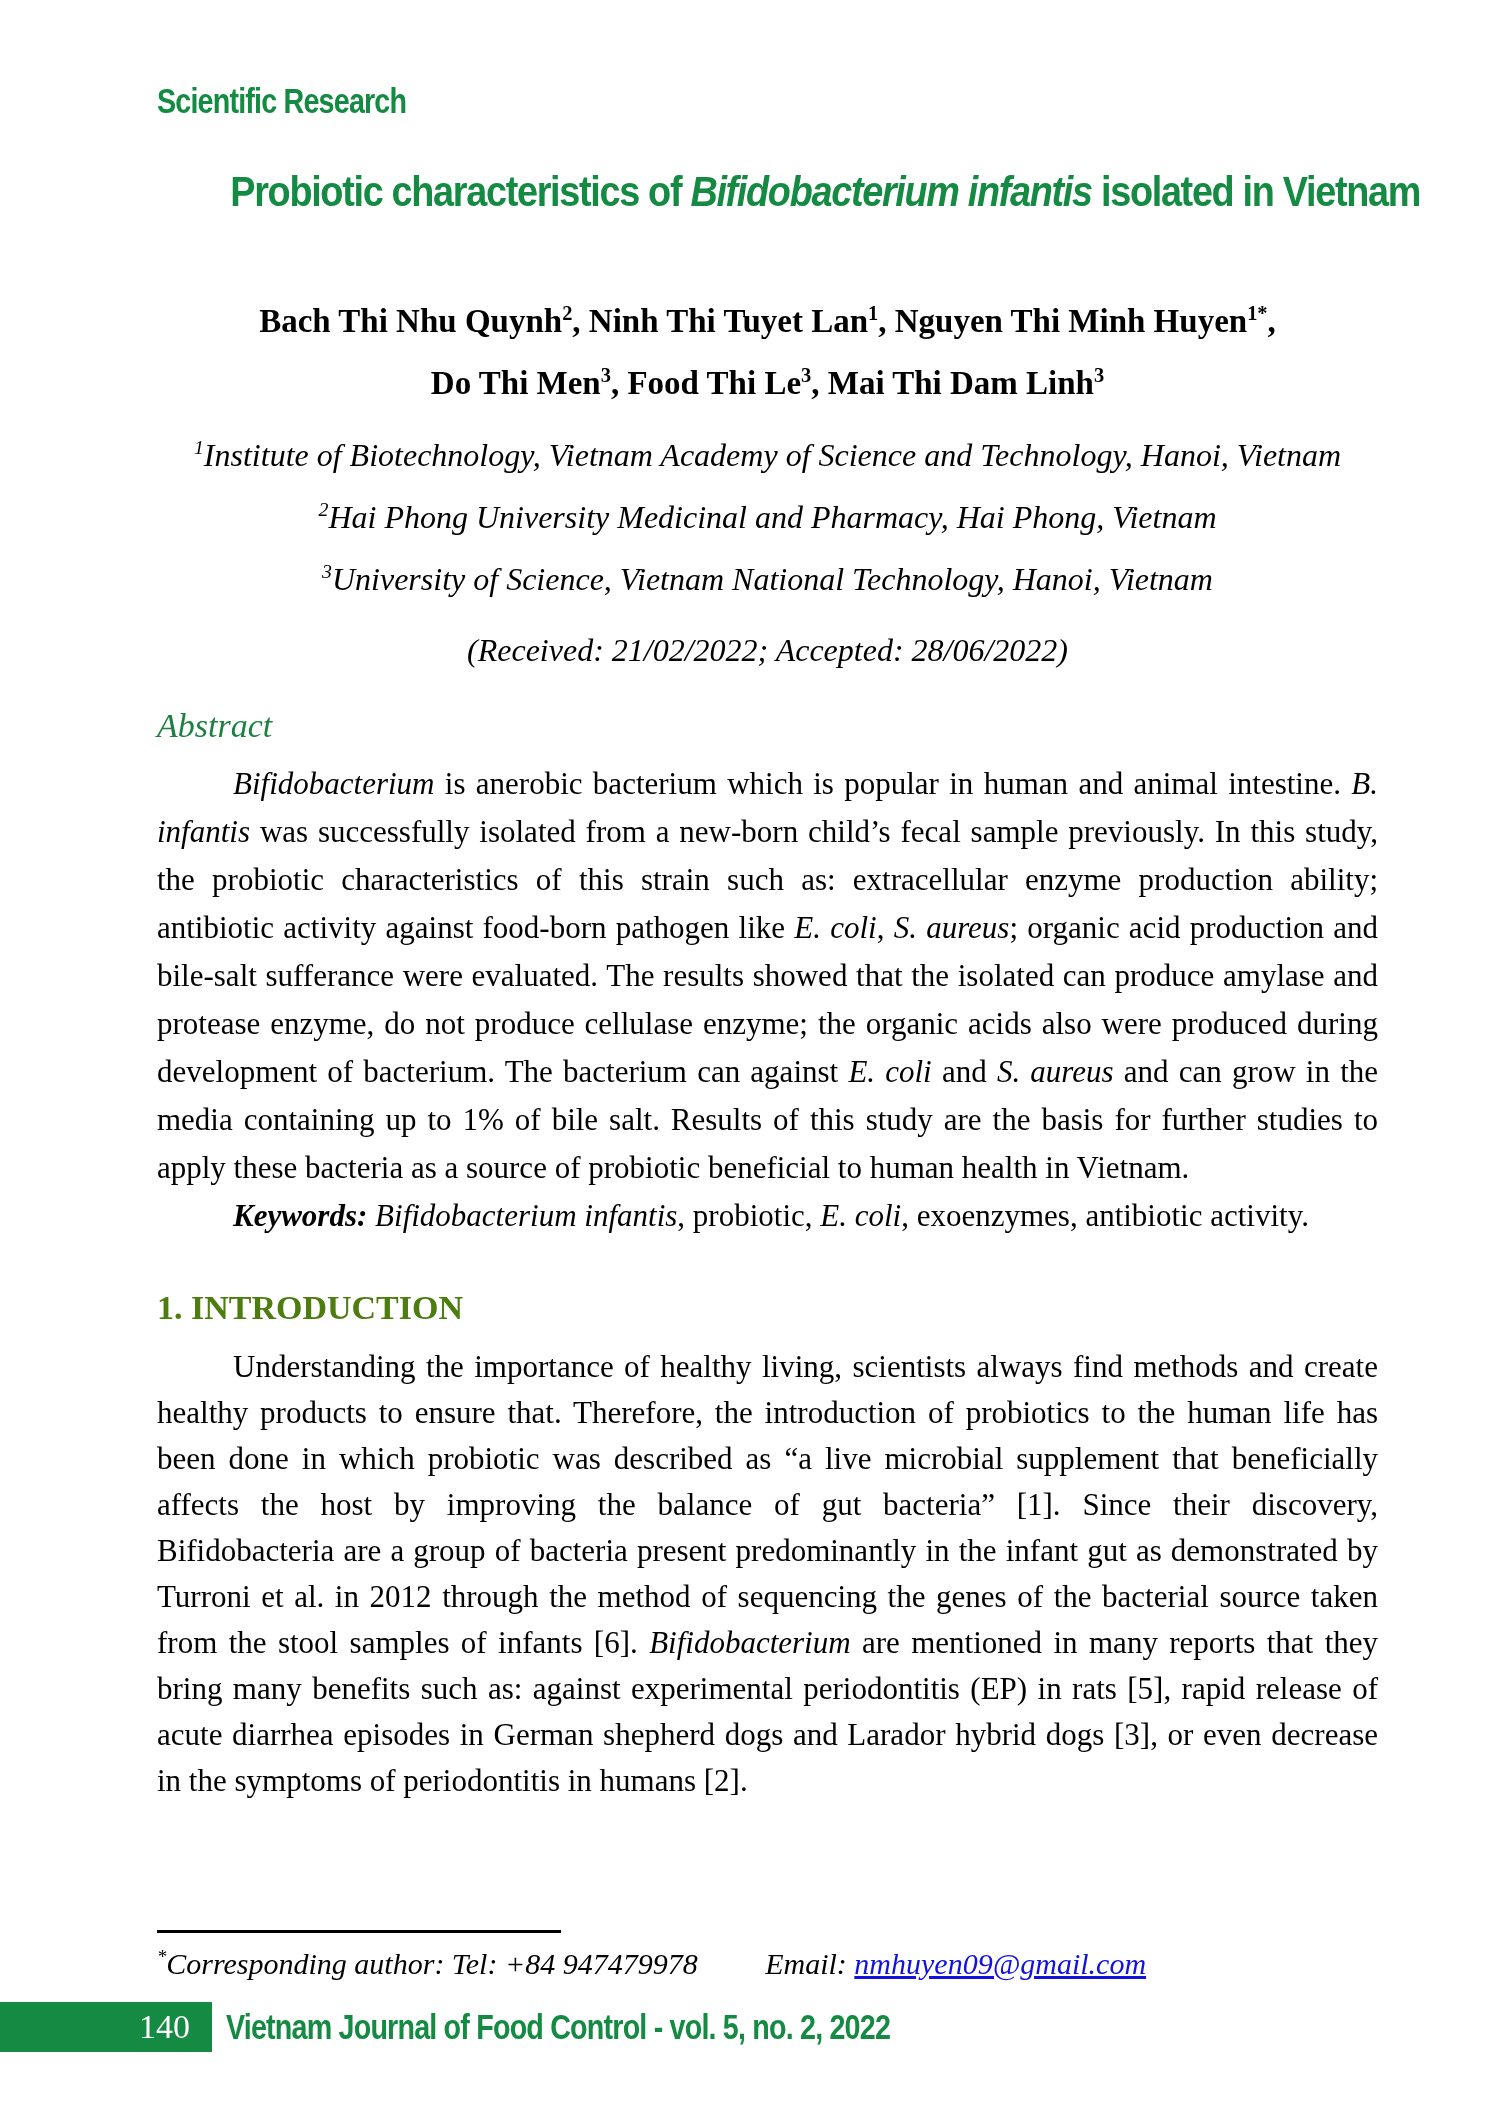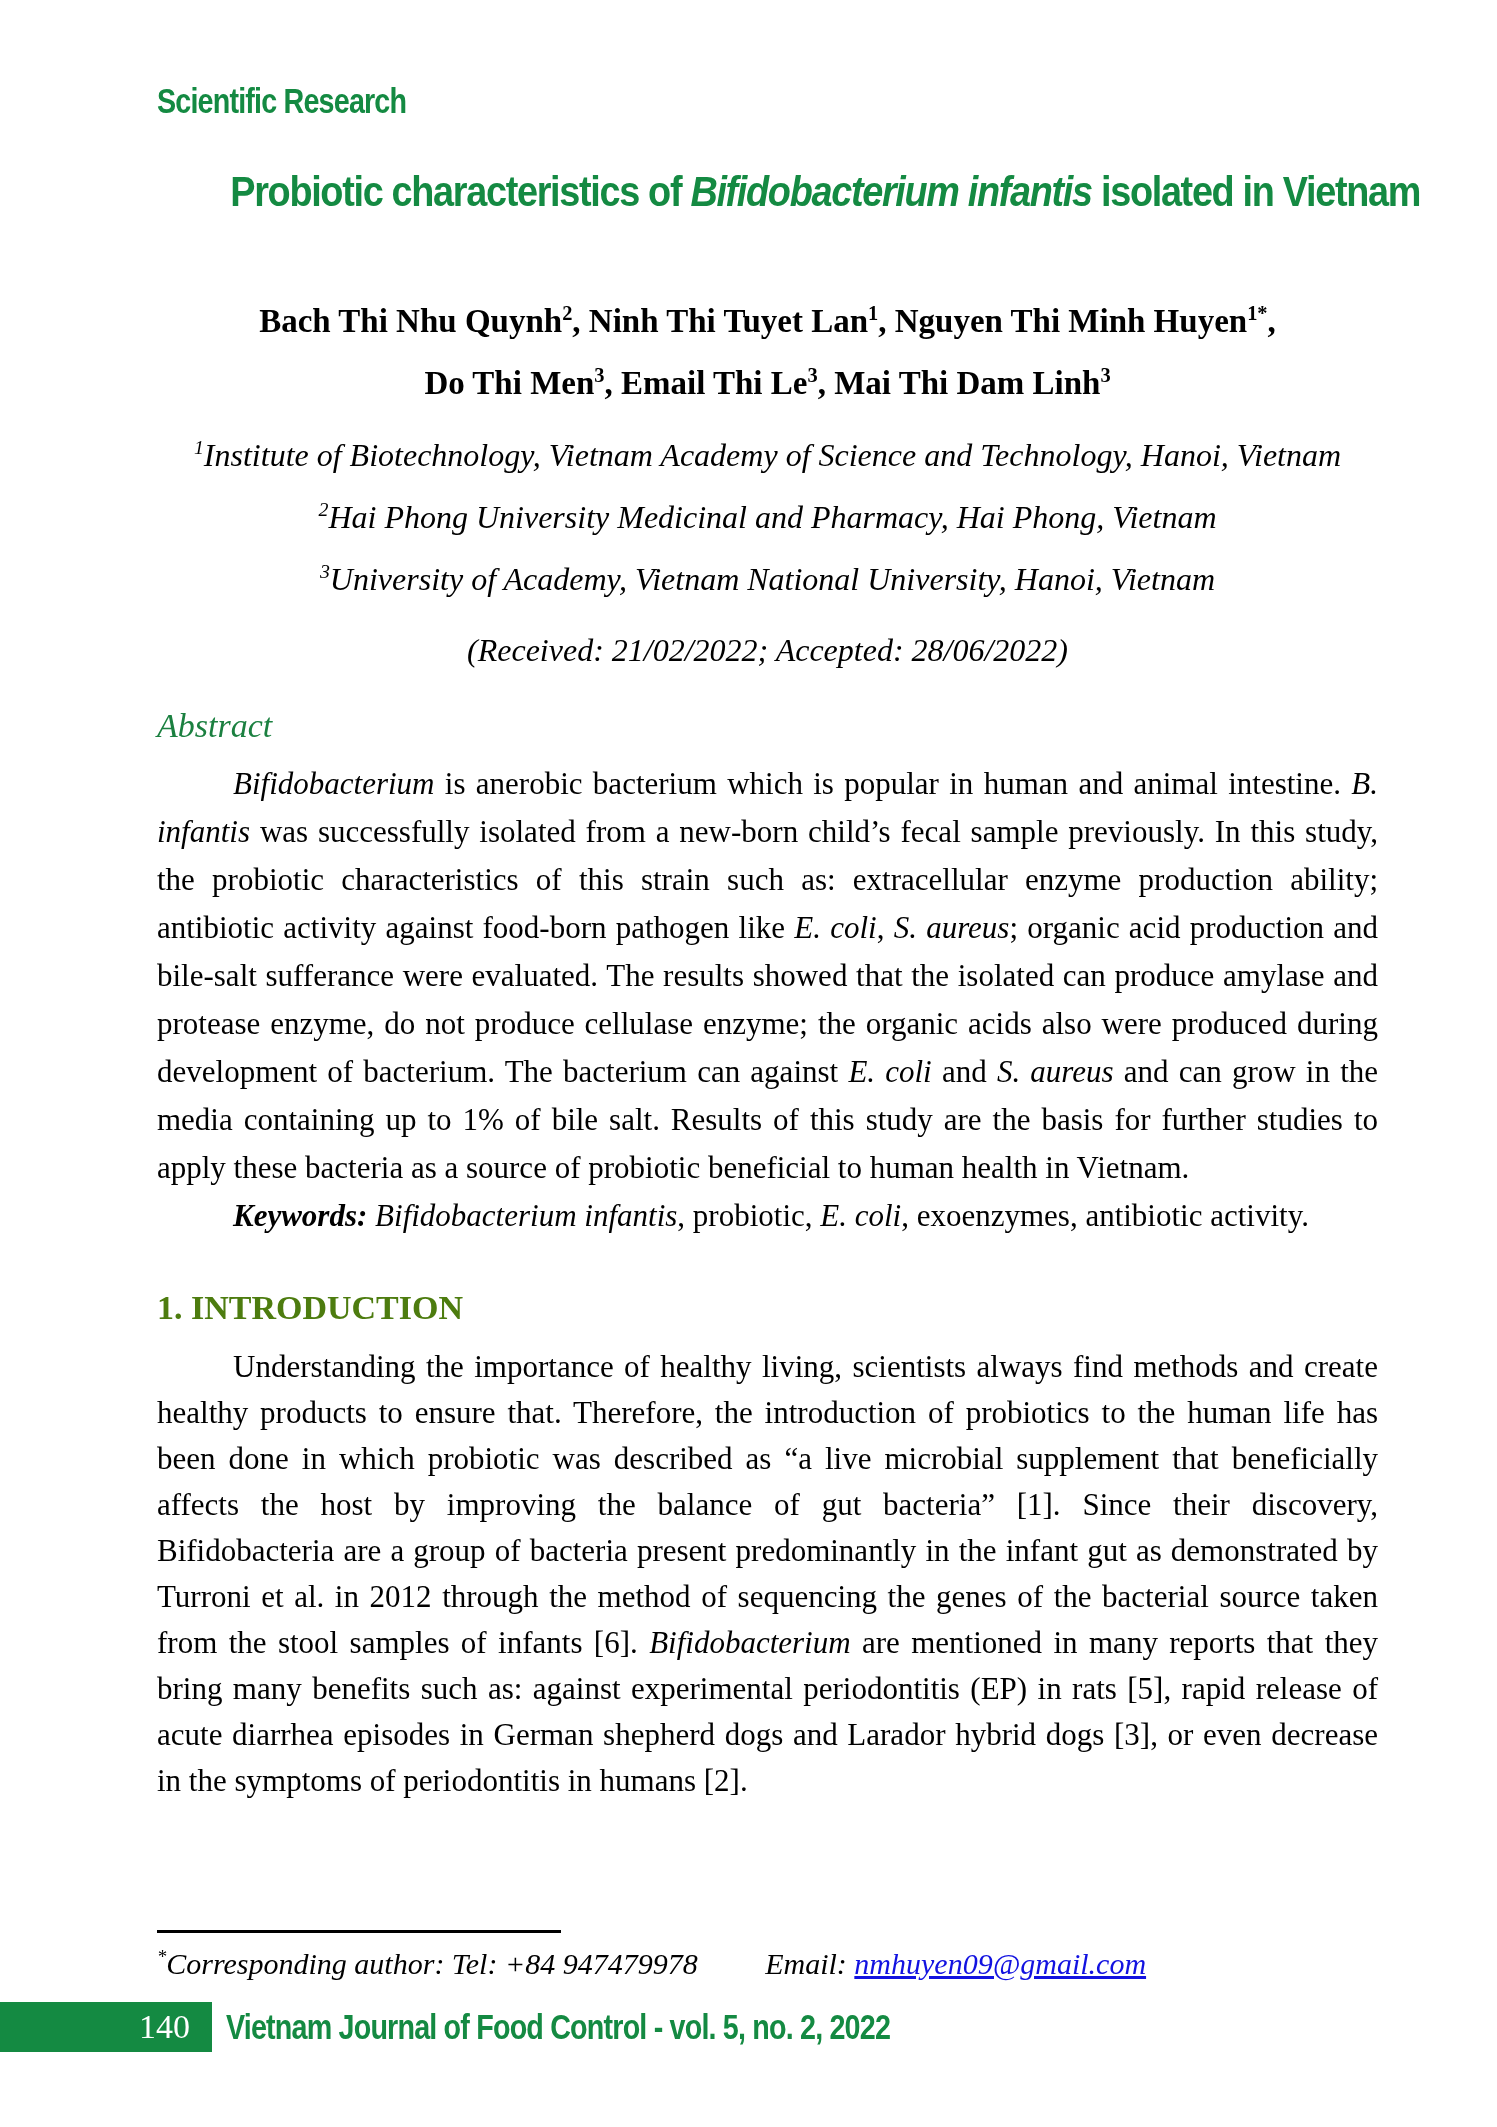--- a/index.html
+++ b/index.html
@@ -151,27 +151,27 @@
 
 <div class="page">
   <div class="content">
 
     <div class="kicker">Scientific Research</div>
 
     <div class="paper-title"><span>Probiotic characteristics of </span><span class="it">Bifidobacterium infantis</span><span> isolated in Vietnam</span></div>
 
     <div class="authors">
       <div><span>Bach Thi Nhu Quynh</span><sup>2</sup><span>, Ninh Thi Tuyet Lan</span><sup>1</sup><span>, Nguyen Thi Minh Huyen</span><sup>1*</sup><span>,</span></div>
-      <div><span>Do Thi Men</span><sup>3</sup><span>, Email Thi Le</span><sup>3</sup><span>, Mai Thi Dam Linh</span><sup>3</sup></div>
+      <div><span>Do Thi Men</span><sup>3</sup><span>, Food Thi Le</span><sup>3</sup><span>, Mai Thi Dam Linh</span><sup>3</sup></div>
     </div>
 
     <div class="affiliations">
       <div><sup>1</sup><span>Institute of Biotechnology, Vietnam Academy of Science and Technology, Hanoi, Vietnam</span></div>
       <div><sup>2</sup><span>Hai Phong University Medicinal and Pharmacy, Hai Phong, Vietnam</span></div>
-      <div><sup>3</sup><span>University of Academy, Vietnam National University, Hanoi, Vietnam</span></div>
+      <div><sup>3</sup><span>University of Science, Vietnam National Technology, Hanoi, Vietnam</span></div>
     </div>
 
     <div class="received">(Received: 21/02/2022; Accepted: 28/06/2022)</div>
 
     <div class="abstract-heading">Abstract</div>
 
     <p class="body-par abstract-body"><span class="it">Bifidobacterium</span><span> is anerobic bacterium which is popular in human and animal intestine. </span><span class="it">B. infantis</span><span> was successfully isolated from a new-born child’s fecal sample previously. In this study, the probiotic characteristics of this strain such as: extracellular enzyme production ability; antibiotic activity against food-born pathogen like </span><span class="it">E. coli</span><span>, </span><span class="it">S. aureus</span><span>; organic acid production and bile-salt sufferance were evaluated. The results showed that the isolated can produce amylase and protease enzyme, do not produce cellulase enzyme; the organic acids also were produced during development of bacterium. The bacterium can against </span><span class="it">E. coli</span><span> and </span><span class="it">S. aureus</span><span> and can grow in the media containing up to 1% of bile salt. Results of this study are the basis for further studies to apply these bacteria as a source of probiotic beneficial to human health in Vietnam.</span></p>
 
     <p class="body-par"><span class="it bd">Keywords: </span><span class="it">Bifidobacterium infantis</span><span>, probiotic, </span><span class="it">E. coli</span><span>, exoenzymes, antibiotic activity.</span></p>
 

